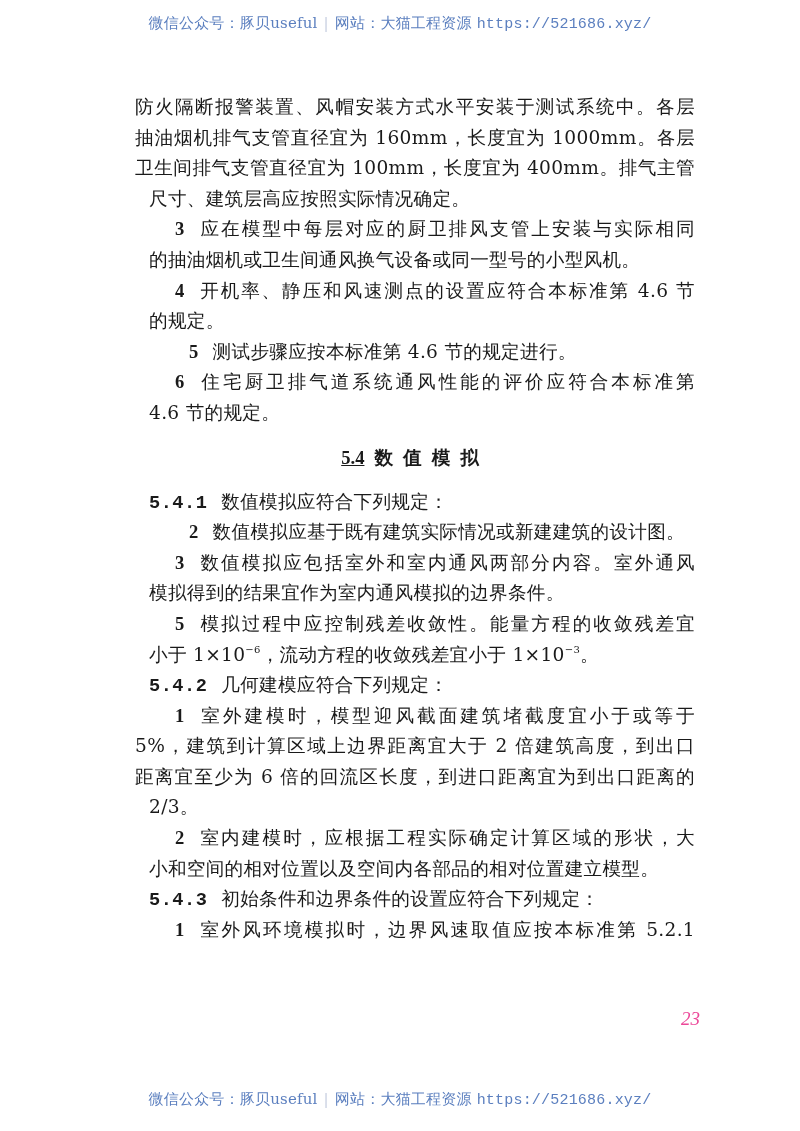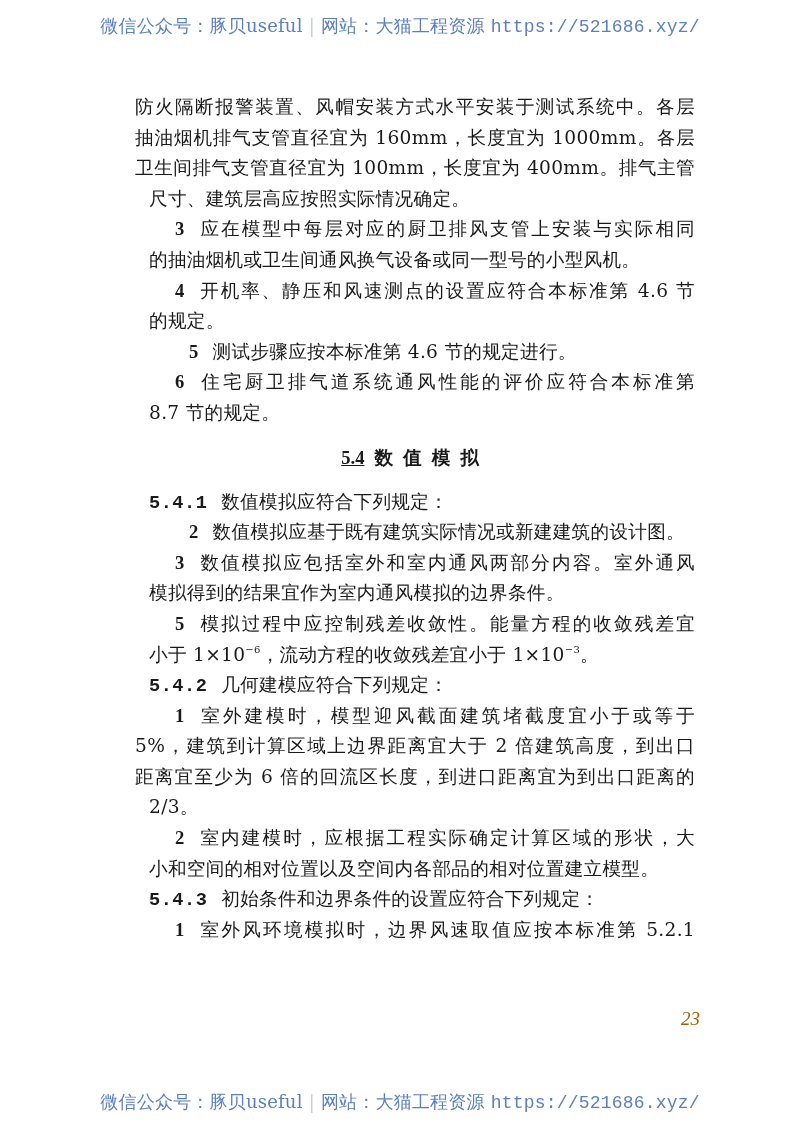--- a/index.html
+++ b/index.html
@@ -1,19 +1,19 @@
 <!DOCTYPE html>
 <html><head>
 <meta charset="utf-8">
 <style>
   html, body { margin: 0; padding: 0; background: #ffffff; }
   body { width: 800px; height: 1131px; position: relative; overflow: hidden;
          font-family: "DejaVu Serif", "Liberation Serif", serif; color: #1a1a1a; }
   .watermark { position: absolute; left: 0; width: 800px; text-align: center;
-               font-size: 18px; color: #5b7fbf; letter-spacing: 0.2px;
+               font-size: 15px; color: #5b7fbf; letter-spacing: 0.2px;
                font-family: "DejaVu Serif", "Liberation Serif", serif; }
   .watermark .mono { font-family: "Liberation Mono", "DejaVu Sans Mono", monospace; }
   .watermark .sep { color: #c5cde0; margin: 0 6px; }
   .wm-top { top: 14px; }
   .wm-bottom { top: 1090px; }
   .page { position: absolute; left: 135px; top: 92px; width: 560px; }
   .line { height: 30.6px; line-height: 30.6px; font-size: 18.6px; white-space: nowrap;
           text-align: justify; text-align-last: justify; letter-spacing: 0.3px; }
   .line.last { text-align-last: left; margin-left: 14px; }
   .ind1 { padding-left: 40px; }
@@ -21,21 +21,21 @@
          display: inline-block; margin-right: 14px; }
   .secnum { font-family: Liberation Mono, monospace; font-weight: bold;
             display: inline-block; margin-right: 14px; letter-spacing: 0.5px; }
   .heading { height: 58px; line-height: 58px; text-align: center; font-size: 18.6px;
              font-weight: bold; font-family: "DejaVu Sans", "Liberation Sans", sans-serif; }
   .heading .hnum { font-family: "Liberation Serif", serif; margin-right: 10px; text-decoration: underline; }
   .heading .htitle { letter-spacing: 10px; }
   sup { font-size: 10px; line-height: 0; vertical-align: 8px; }
   .pagenum { position: absolute; left: 640px; top: 1008px; width: 60px; text-align: right;
              font-style: italic; font-size: 19px;
-             font-family: "Liberation Serif", "DejaVu Serif", serif; color: #a16207; }
+             font-family: "Liberation Serif", "DejaVu Serif", serif; color: #ec4899; }
 </style>
 </head>
 <body>
 
 <div class="watermark wm-top">
   <span>微信公众号：豚贝useful</span><span class="sep">|</span><span>网站：大猫工程资源</span>
   <span class="mono">https://521686.xyz/</span>
 </div>
 
 <div class="page">
@@ -47,21 +47,21 @@
 
   <div class="line ind1"><span class="num">3</span><span>应在模型中每层对应的厨卫排风支管上安装与实际相同</span></div>
   <div class="line last">的抽油烟机或卫生间通风换气设备或同一型号的小型风机。</div>
 
   <div class="line ind1"><span class="num">4</span><span>开机率、静压和风速测点的设置应符合本标准第 4.6 节</span></div>
   <div class="line last">的规定。</div>
 
   <div class="line ind1 last"><span class="num">5</span><span>测试步骤应按本标准第 4.6 节的规定进行。</span></div>
 
   <div class="line ind1"><span class="num">6</span><span>住宅厨卫排气道系统通风性能的评价应符合本标准第</span></div>
-  <div class="line last">8.7 节的规定。</div>
+  <div class="line last">4.6 节的规定。</div>
 
   <div class="heading"><span class="hnum">5.4</span><span class="htitle">数值模拟</span></div>
 
   <div class="line last"><span class="secnum">5.4.1</span><span>数值模拟应符合下列规定：</span></div>
   <div class="line ind1 last"><span class="num">2</span><span>数值模拟应基于既有建筑实际情况或新建建筑的设计图。</span></div>
   <div class="line ind1"><span class="num">3</span><span>数值模拟应包括室外和室内通风两部分内容。室外通风</span></div>
   <div class="line last">模拟得到的结果宜作为室内通风模拟的边界条件。</div>
   <div class="line ind1"><span class="num">5</span><span>模拟过程中应控制残差收敛性。能量方程的收敛残差宜</span></div>
   <div class="line last"><span>小于 1×10</span><sup>−6</sup><span>，流动方程的收敛残差宜小于 1×10</span><sup>−3</sup><span>。</span></div>
 

